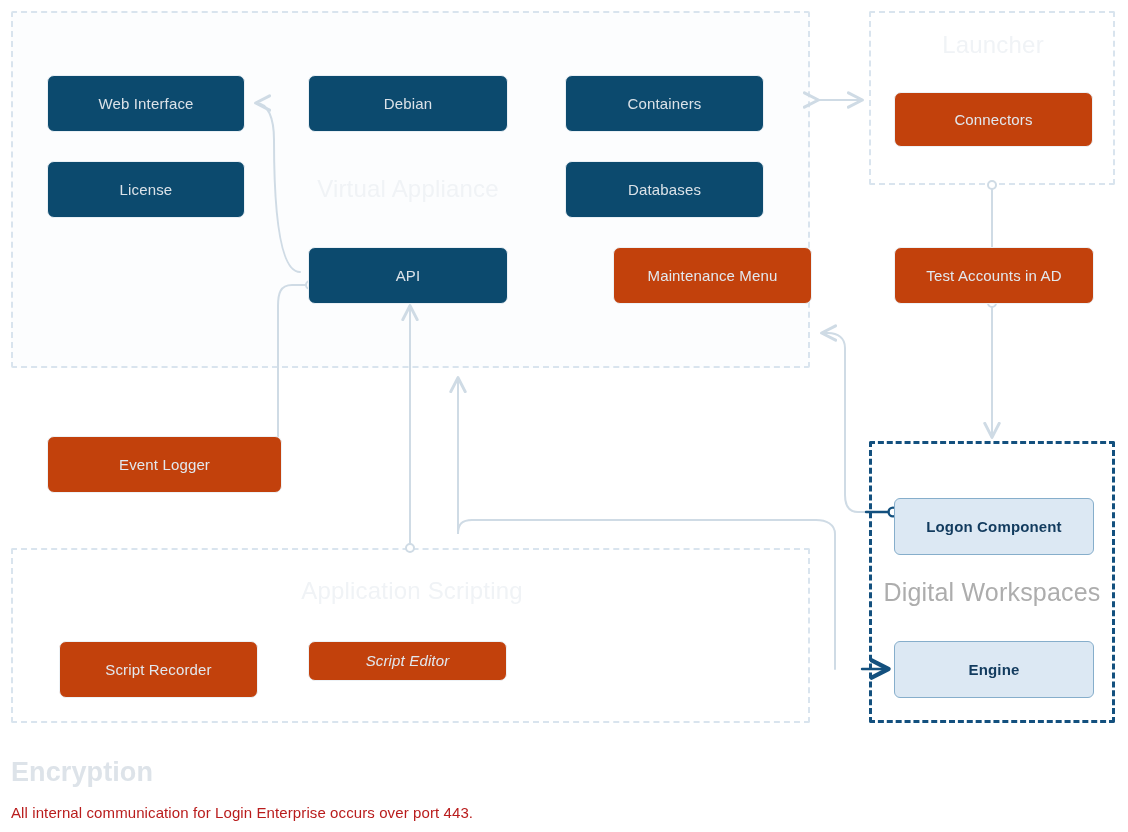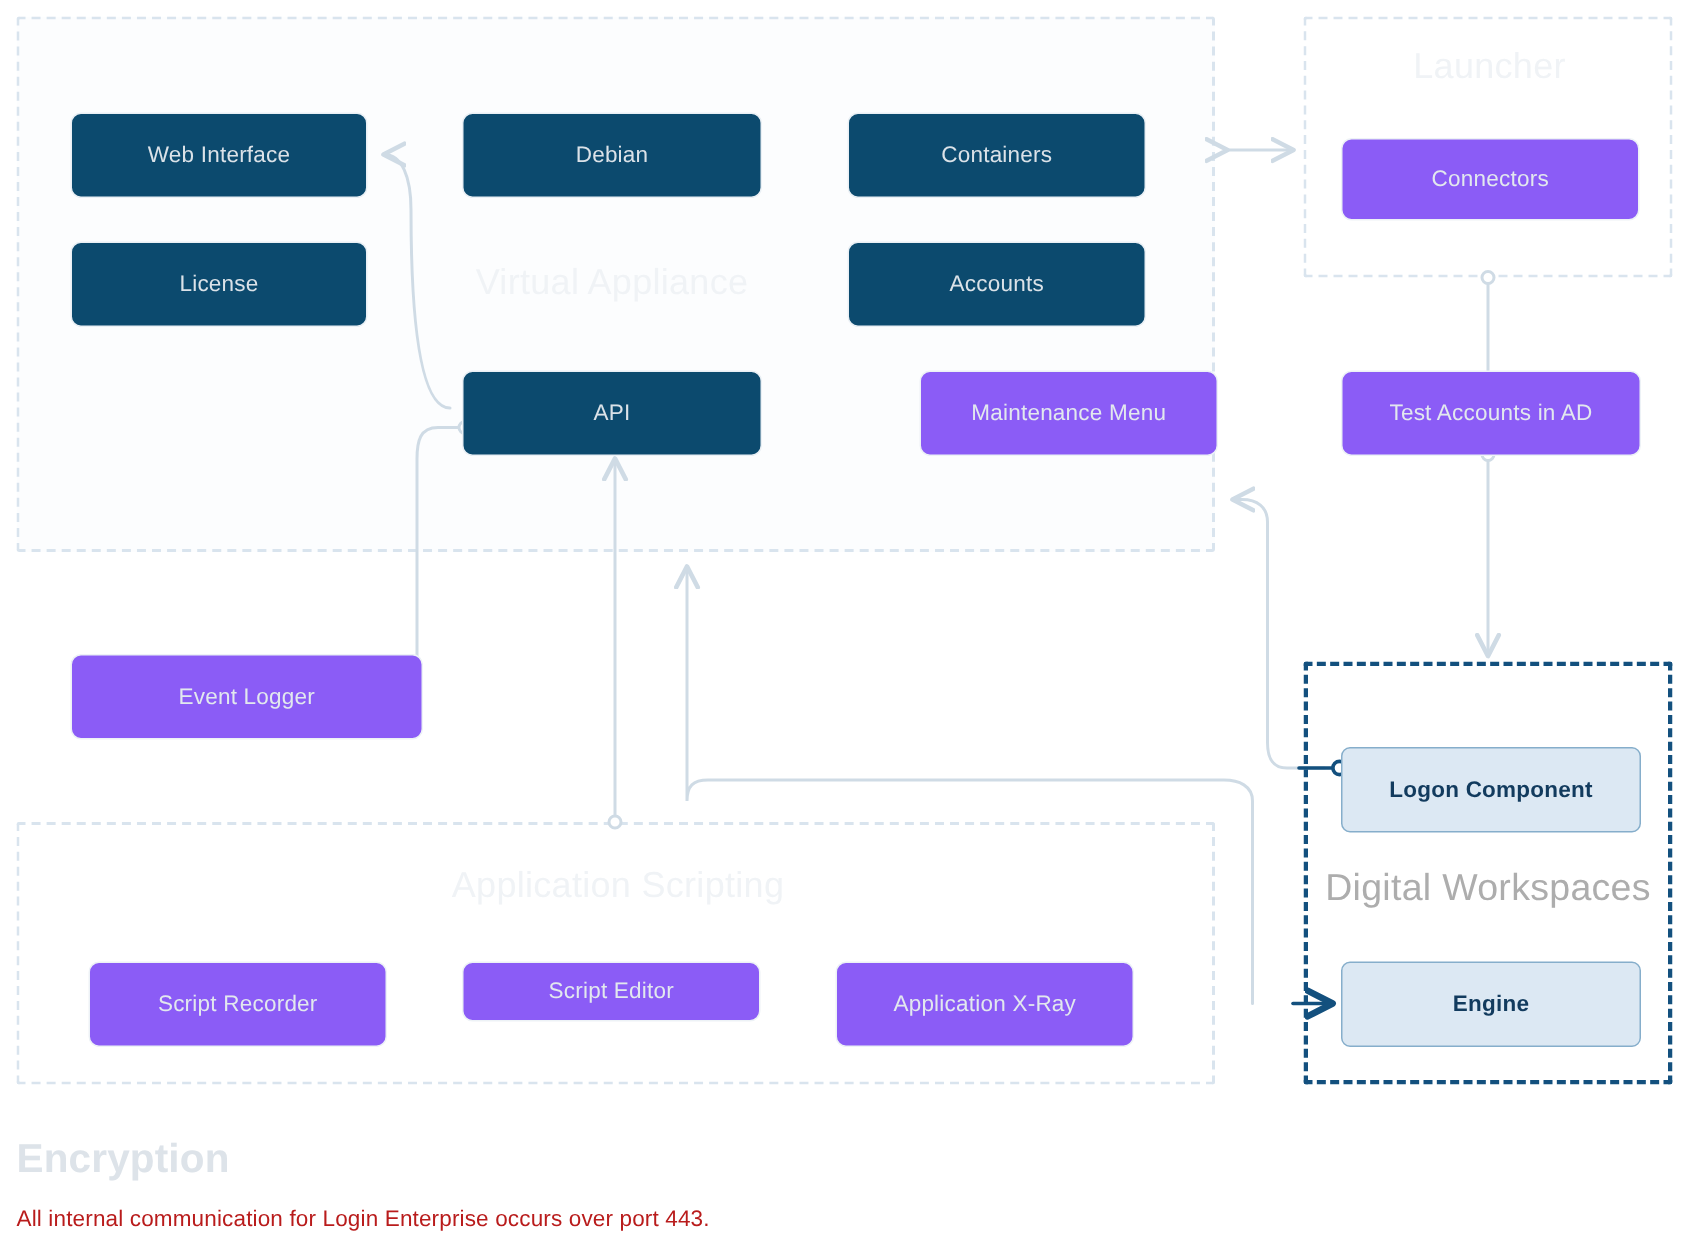--- a/index.html
+++ b/index.html
@@ -65,21 +65,21 @@
     letter-spacing: 0.15px;
     text-align: center;
     line-height: 1.2;
   }
   .node.dim {
     background: #0c4a6e;
     border: 1px solid #eaf0f5;
     color: #dbe2e8;
   }
   .node.plain {
-    background: #8b5cf6;
+    background: #c2410c;
     border: 1px solid #edf2f6;
     color: #e2e8ee;
     text-align: center;
   }
   .node.active {
     background: #dce8f3;
     border: 1px solid #86aecb;
     color: #123b5e;
     font-weight: 600;
     border-radius: 6px;
@@ -180,35 +180,34 @@
   <div class="node dim" style="left:47px; top:75px; width:198px; height:57px;">Web Interface</div>
 
   <div class="node dim" style="left:47px; top:161px; width:198px; height:57px;">License</div>
 
   <div class="node dim" style="left:308px; top:75px; width:200px; height:57px;">Debian</div>
 
   <div class="node dim" style="left:308px; top:247px; width:200px; height:57px;">API</div>
 
   <div class="node dim" style="left:565px; top:75px; width:199px; height:57px;">Containers</div>
 
-  <div class="node dim" style="left:565px; top:161px; width:199px; height:57px;">Accounts</div>
+  <div class="node dim" style="left:565px; top:161px; width:199px; height:57px;">Databases</div>
 
   <div class="node plain" style="left:565px; top:247px; width:199px; height:57px;margin-left:48px;">Maintenance Menu</div>
 
   <div class="node plain" style="left:894px; top:92px; width:199px; height:55px;">Connectors</div>
 
   <div class="node plain" style="left:47px; top:436px; width:235px; height:57px;">Event Logger</div>
 
   <div class="node plain" style="left:894px; top:247px; width:200px; height:57px;">Test Accounts in AD</div>
 
   <div class="node plain" style="left:59px; top:641px; width:199px; height:57px;">Script Recorder</div>
 
-  <div class="node plain" style="left:308px; top:641px; width:199px; height:40px;">Script Editor</div>
-
-  <div class="node plain" style="left:557px; top:641px; width:199px; height:57px;">Application X-Ray</div>
+  <div class="node plain" style="left:308px; top:641px; width:199px; height:40px;font-style:italic;">Script Editor</div>
+
 
   <div class="node active" style="left:894px; top:484px; width:200px; height:57px;margin-top:14px;">Logon Component</div>
 
   <div class="node active" style="left:894px; top:641px; width:200px; height:57px;">Engine</div>
 
   <div class="footer-title">Encryption</div>
   <div class="footer-sub">All internal communication for Login Enterprise occurs over port 443.</div>
 
 </div>
 

